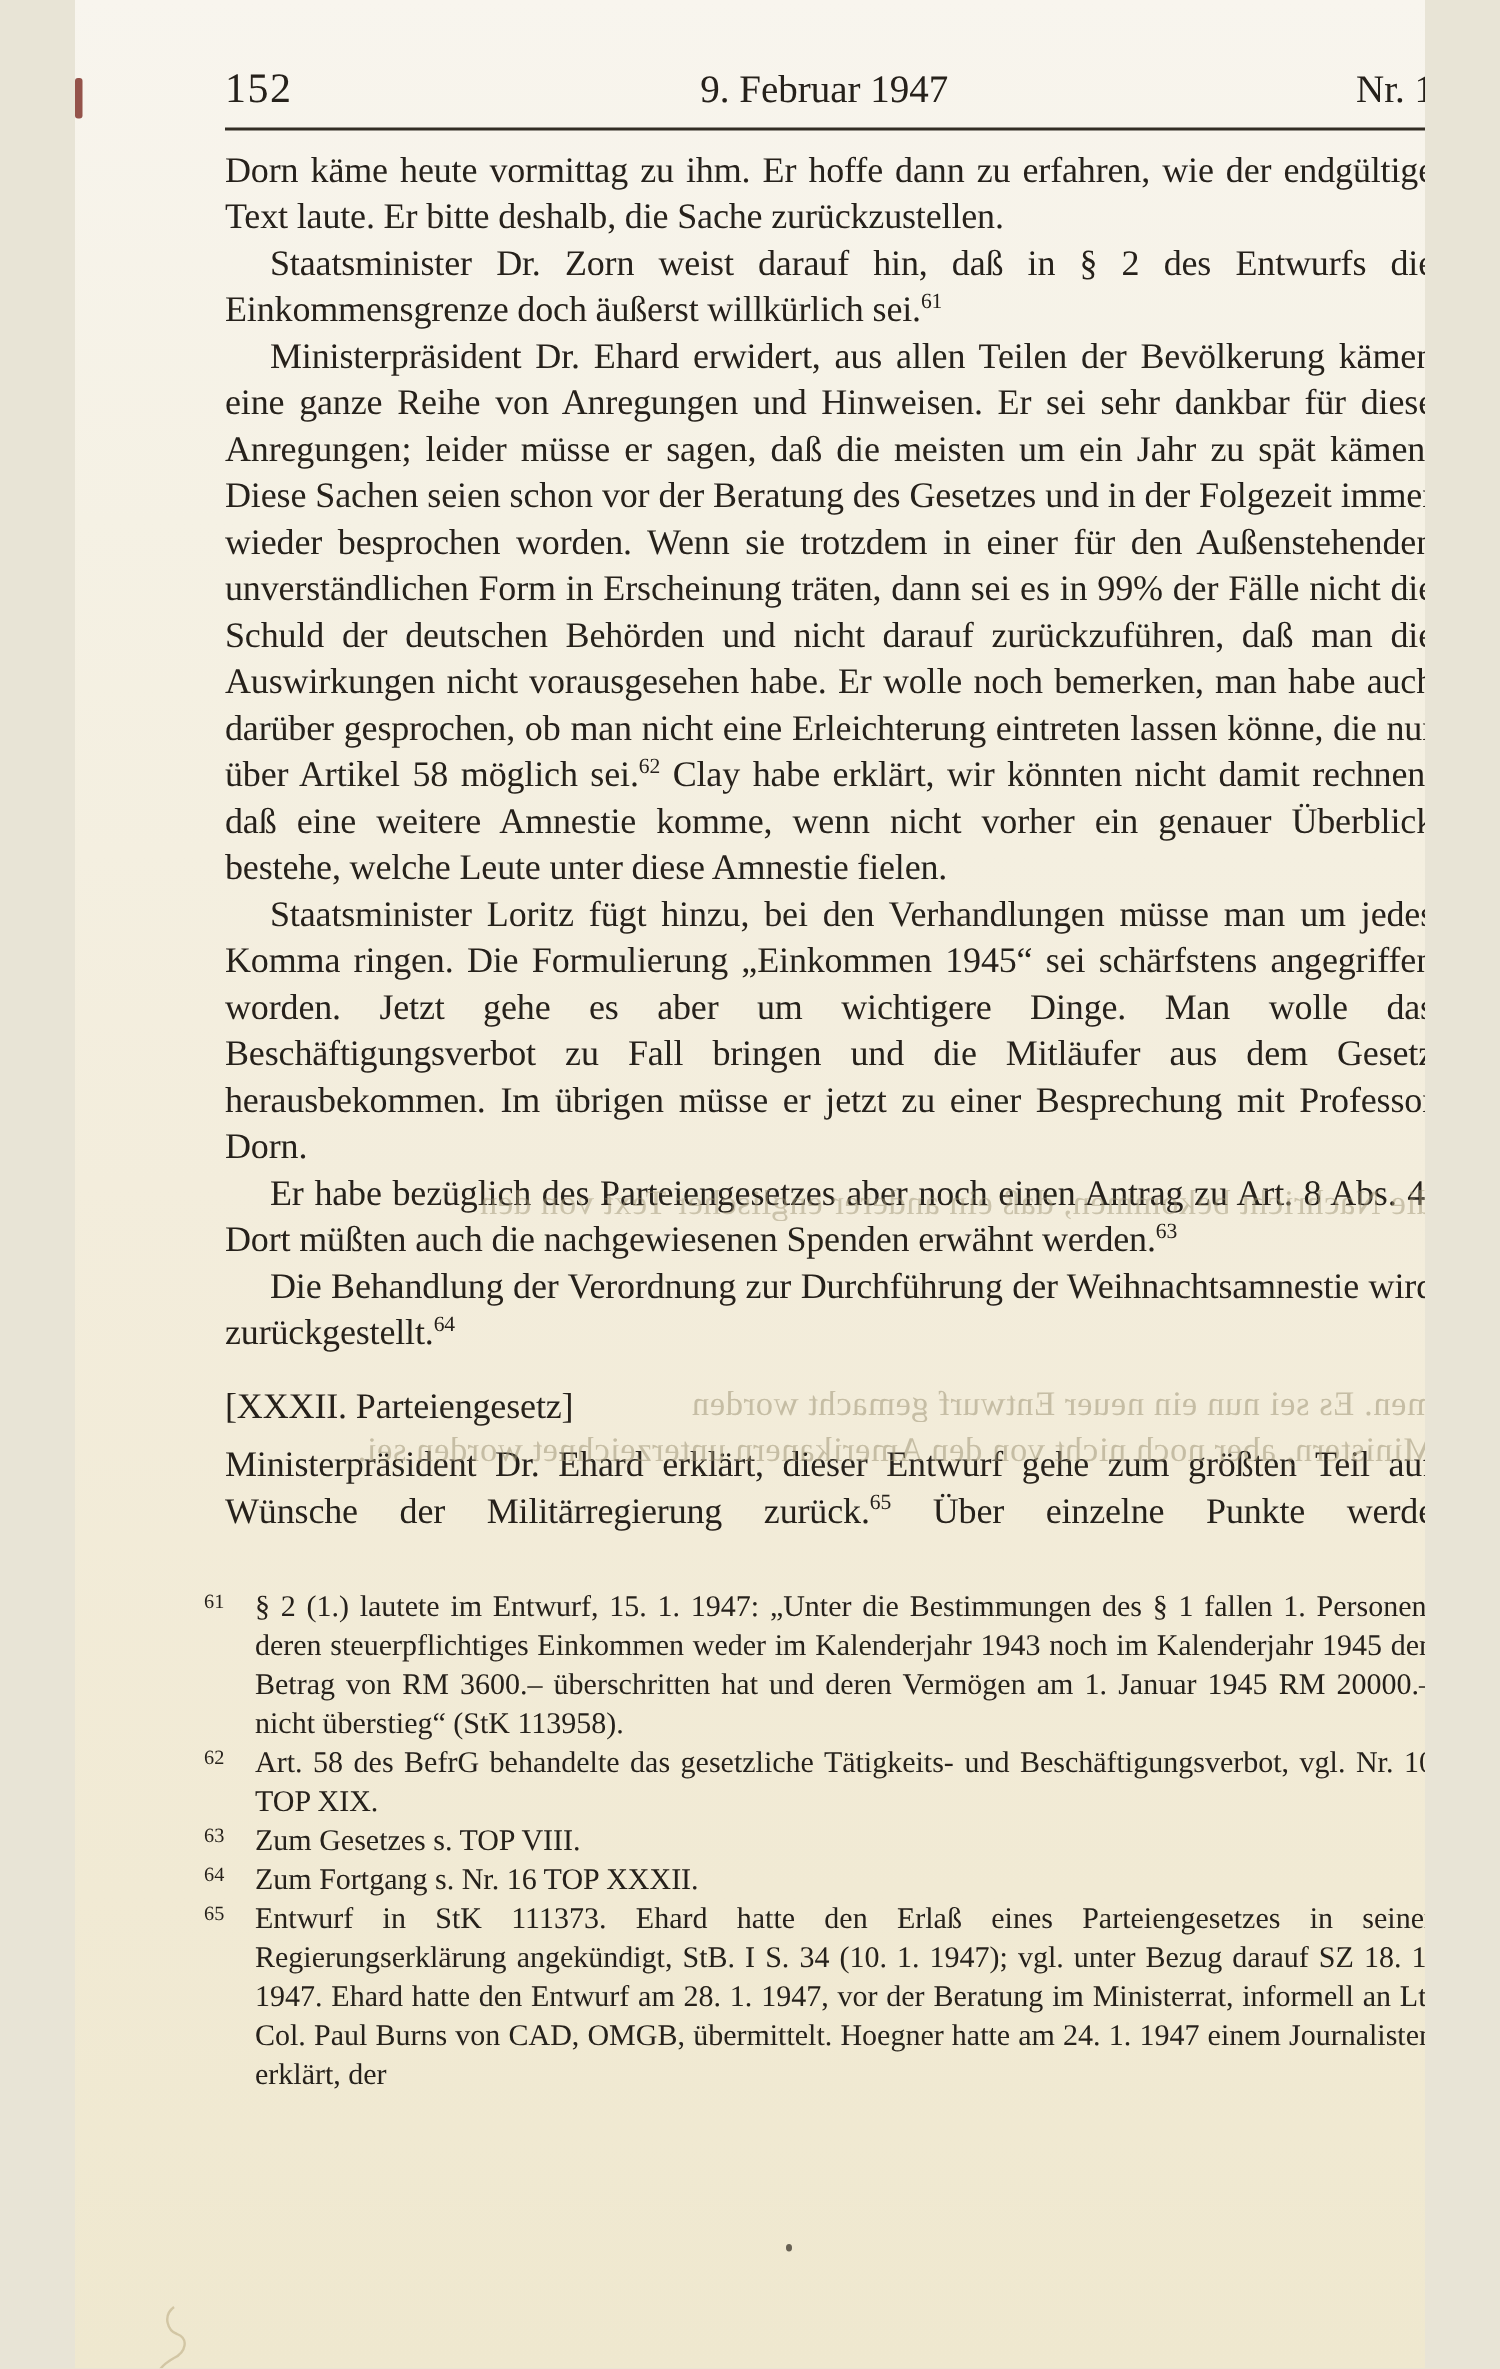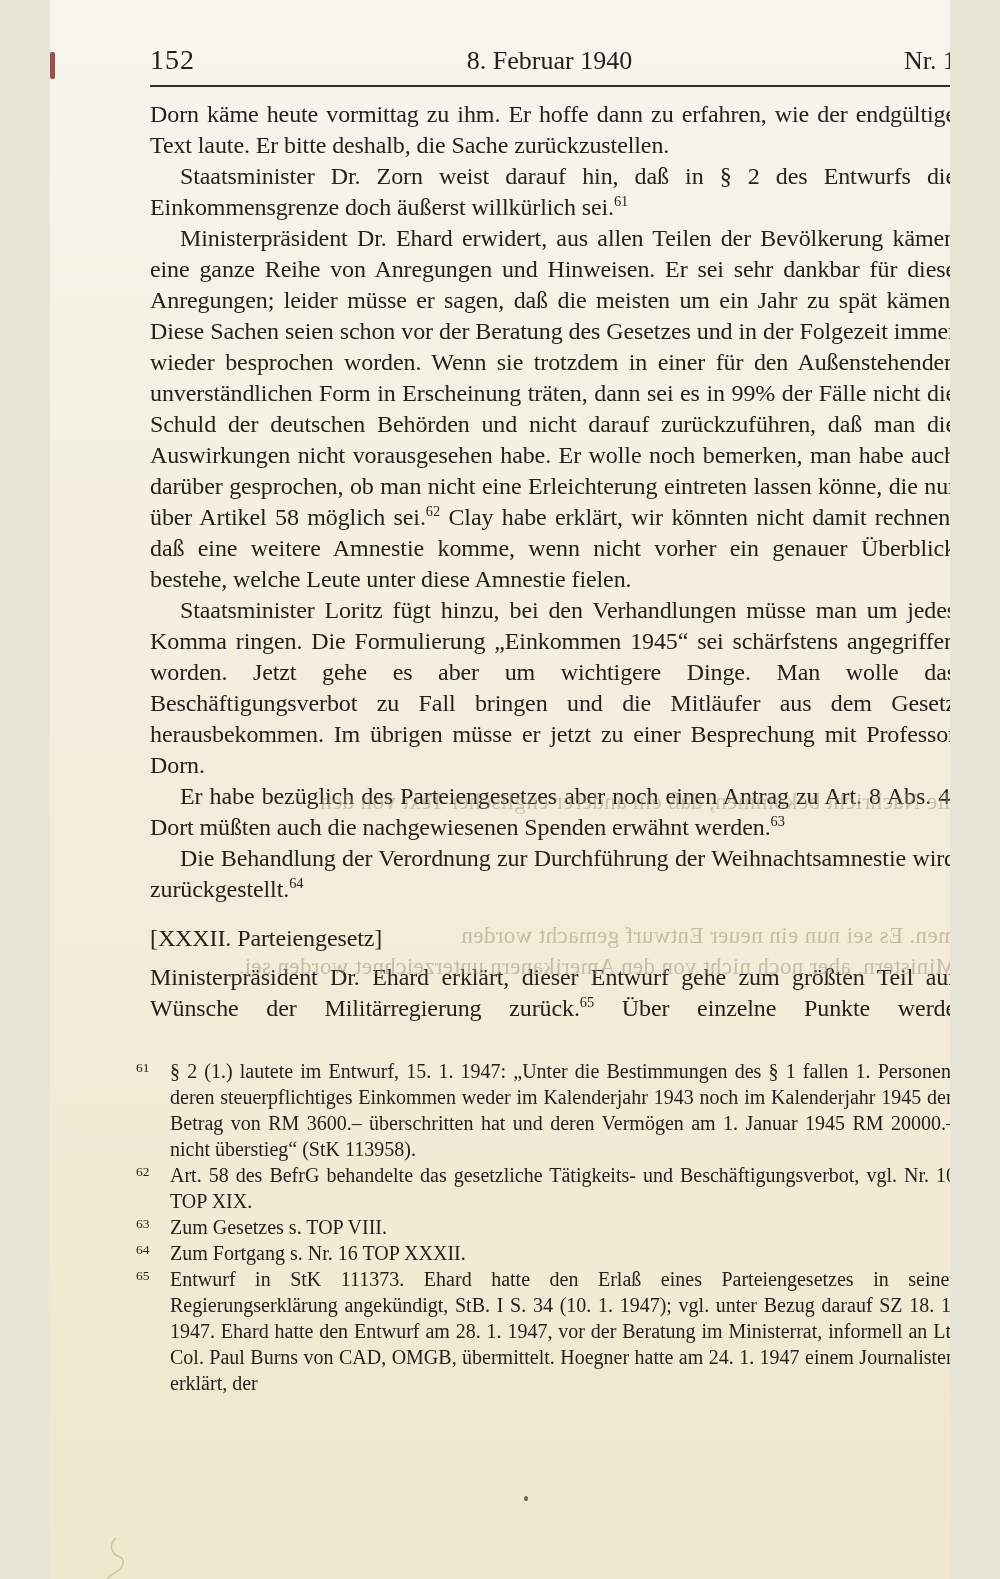--- a/index.html
+++ b/index.html
@@ -43,21 +43,21 @@
 </style>
 </head>
 <body>
 
 <div class="page">
 
   <div class="content">
 
     <div class="header-row">
       <span class="page-num">152</span>
-      <span class="header-date">8. Februar 1940</span>
+      <span class="header-date">9. Februar 1947</span>
       <span class="header-issue">Nr. 1</span>
     </div>
 
     <hr class="header-rule">
 
     <div class="body-text">
         <p><span>Dorn käme heute vormittag zu ihm. Er hoffe dann zu erfahren, wie der endgültige Text laute. Er bitte deshalb, die Sache zurückzustellen.</span></p>
         <p class="indent"><span>Staatsminister </span><span class="it">Dr. Zorn</span><span> weist darauf hin, daß in § 2 des Entwurfs die Einkommensgrenze doch äußerst willkürlich sei.</span><sup>61</sup></p>
         <p class="indent"><span>Ministerpräsident </span><span class="it">Dr. Ehard</span><span> erwidert, aus allen Teilen der Bevölkerung kämen eine ganze Reihe von Anregungen und Hinweisen. Er sei sehr dankbar für diese Anregungen; leider müsse er sagen, daß die meisten um ein Jahr zu spät kämen. Diese Sachen seien schon vor der Beratung des Gesetzes und in der Folgezeit immer wieder besprochen worden. Wenn sie trotzdem in einer für den Außenstehenden unverständlichen Form in Erscheinung träten, dann sei es in 99% der Fälle nicht die Schuld der deutschen Behörden und nicht darauf zurückzuführen, daß man die Auswirkungen nicht vorausgesehen habe. Er wolle noch bemerken, man habe auch darüber gesprochen, ob man nicht eine Erleichterung eintreten lassen könne, die nur über Artikel 58 möglich sei.</span><sup>62</sup><span> Clay habe erklärt, wir könnten nicht damit rechnen, daß eine weitere Amnestie komme, wenn nicht vorher ein genauer Überblick bestehe, welche Leute unter diese Amnestie fielen.</span></p>
         <p class="indent"><span>Staatsminister </span><span class="it">Loritz</span><span> fügt hinzu, bei den Verhandlungen müsse man um jedes Komma ringen. Die Formulierung „Einkommen 1945“ sei schärfstens angegriffen worden. Jetzt gehe es aber um wichtigere Dinge. Man wolle das Beschäftigungsverbot zu Fall bringen und die Mitläufer aus dem Gesetz herausbekommen. Im übrigen müsse er jetzt zu einer Besprechung mit Professor Dorn.</span></p>

